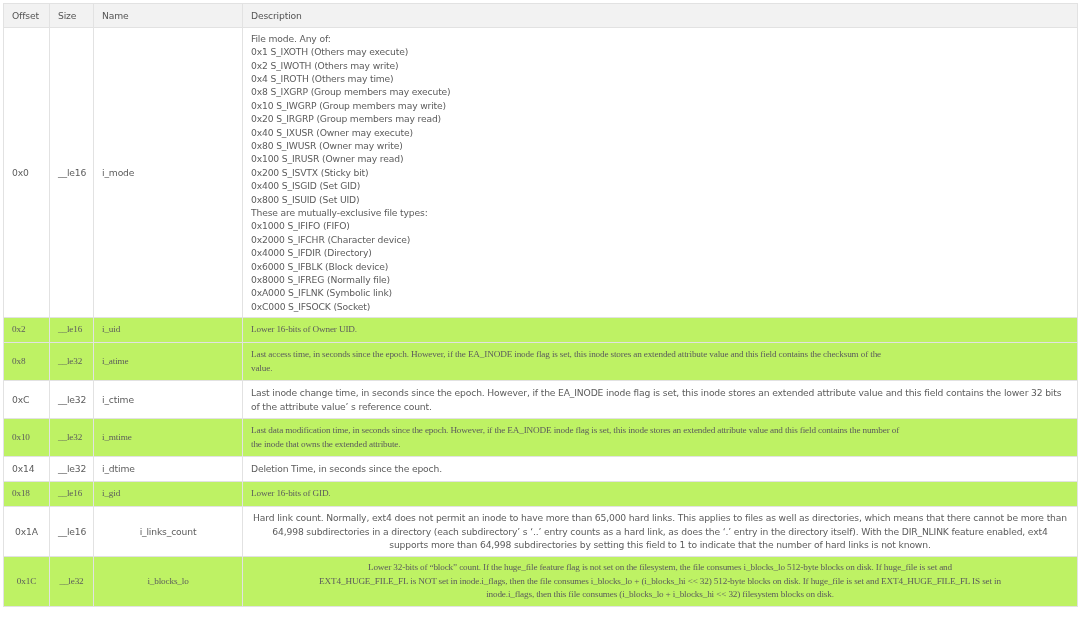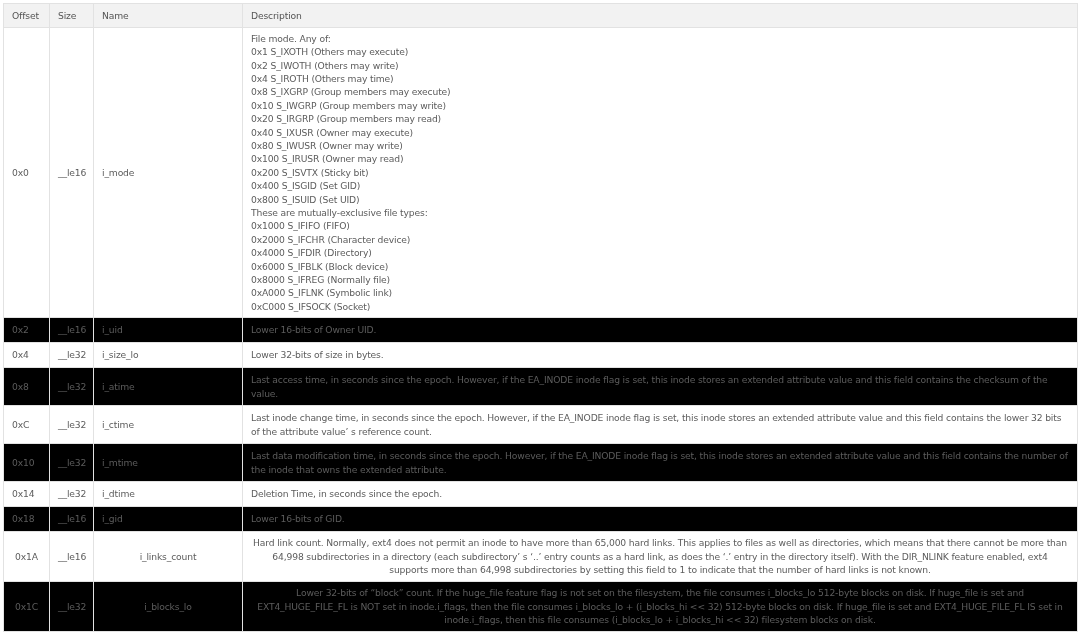--- a/index.html
+++ b/index.html
@@ -38,21 +38,21 @@
     vertical-align: middle;
     font-weight: normal;
     line-height: 13.4px;
     color: #5c5c5c;
   }
   thead th {
     background: #f2f2f2;
     height: 23px;
     color: #555555;
   }
-  tbody tr.odd td { background: #000000; }
+  tbody tr.odd td { background: #bef264; font-family: Liberation Serif, serif; }
   tbody tr.even td { background: #ffffff; }
   td.desc { padding-top: 4px; padding-bottom: 4px; }
   tr.r-mode td { height: 283px; }
   tr.r-mode td.desc { padding-top: 3px; padding-bottom: 3px; }
   tr.r-single td { height: 16px; }
   tr.r-double td { height: 29px; }
   tr.r-triple td { height: 41px; text-align: center; }
   .line { display: block; white-space: nowrap; }
 </style>
 </head>
@@ -107,28 +107,20 @@
 
       <tr class="odd r-single">
         <td>0x2</td>
         <td>__le16</td>
         <td>i_uid</td>
         <td class="desc">
           <span class="line">Lower 16-bits of Owner UID.</span>
         </td>
       </tr>
 
-      <tr class="even r-single">
-        <td>0x4</td>
-        <td>__le32</td>
-        <td>i_size_lo</td>
-        <td class="desc">
-          <span class="line">Lower 32-bits of size in bytes.</span>
-        </td>
-      </tr>
 
       <tr class="odd r-double">
         <td>0x8</td>
         <td>__le32</td>
         <td>i_atime</td>
         <td class="desc">
           <span class="line">Last access time, in seconds since the epoch. However, if the EA_INODE inode flag is set, this inode stores an extended attribute value and this field contains the checksum of the</span>
           <span class="line">value.</span>
         </td>
       </tr>

